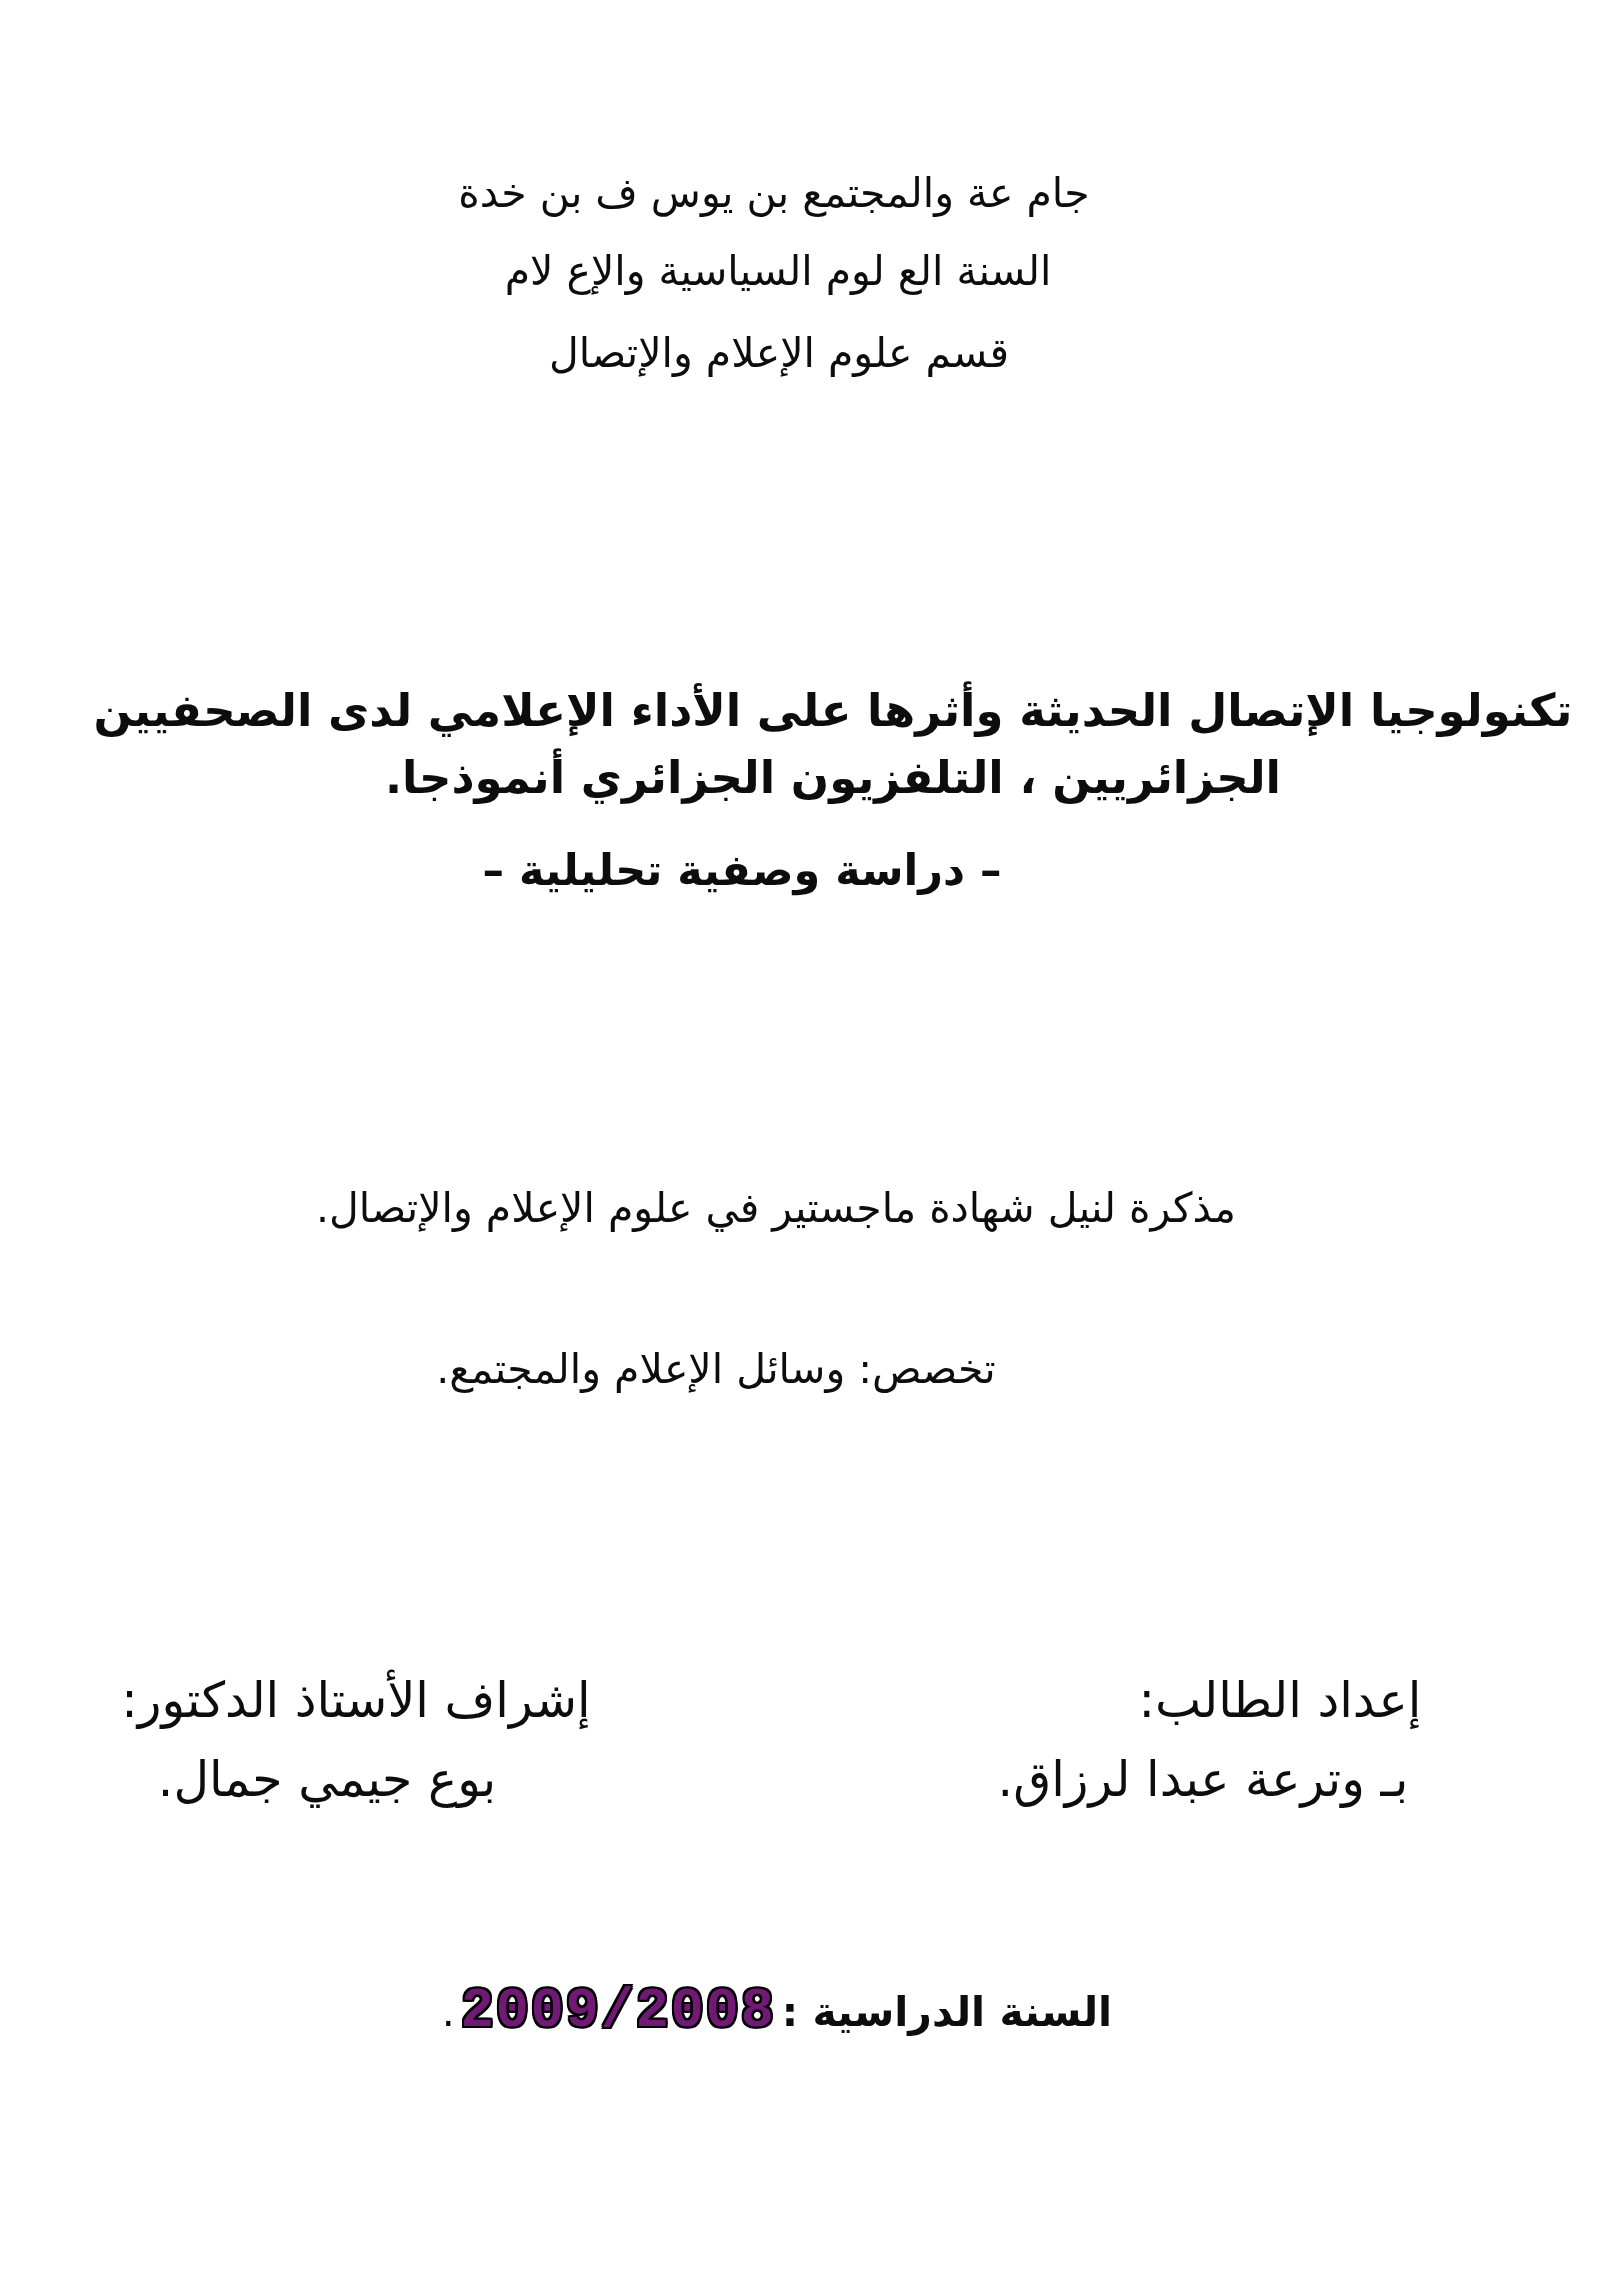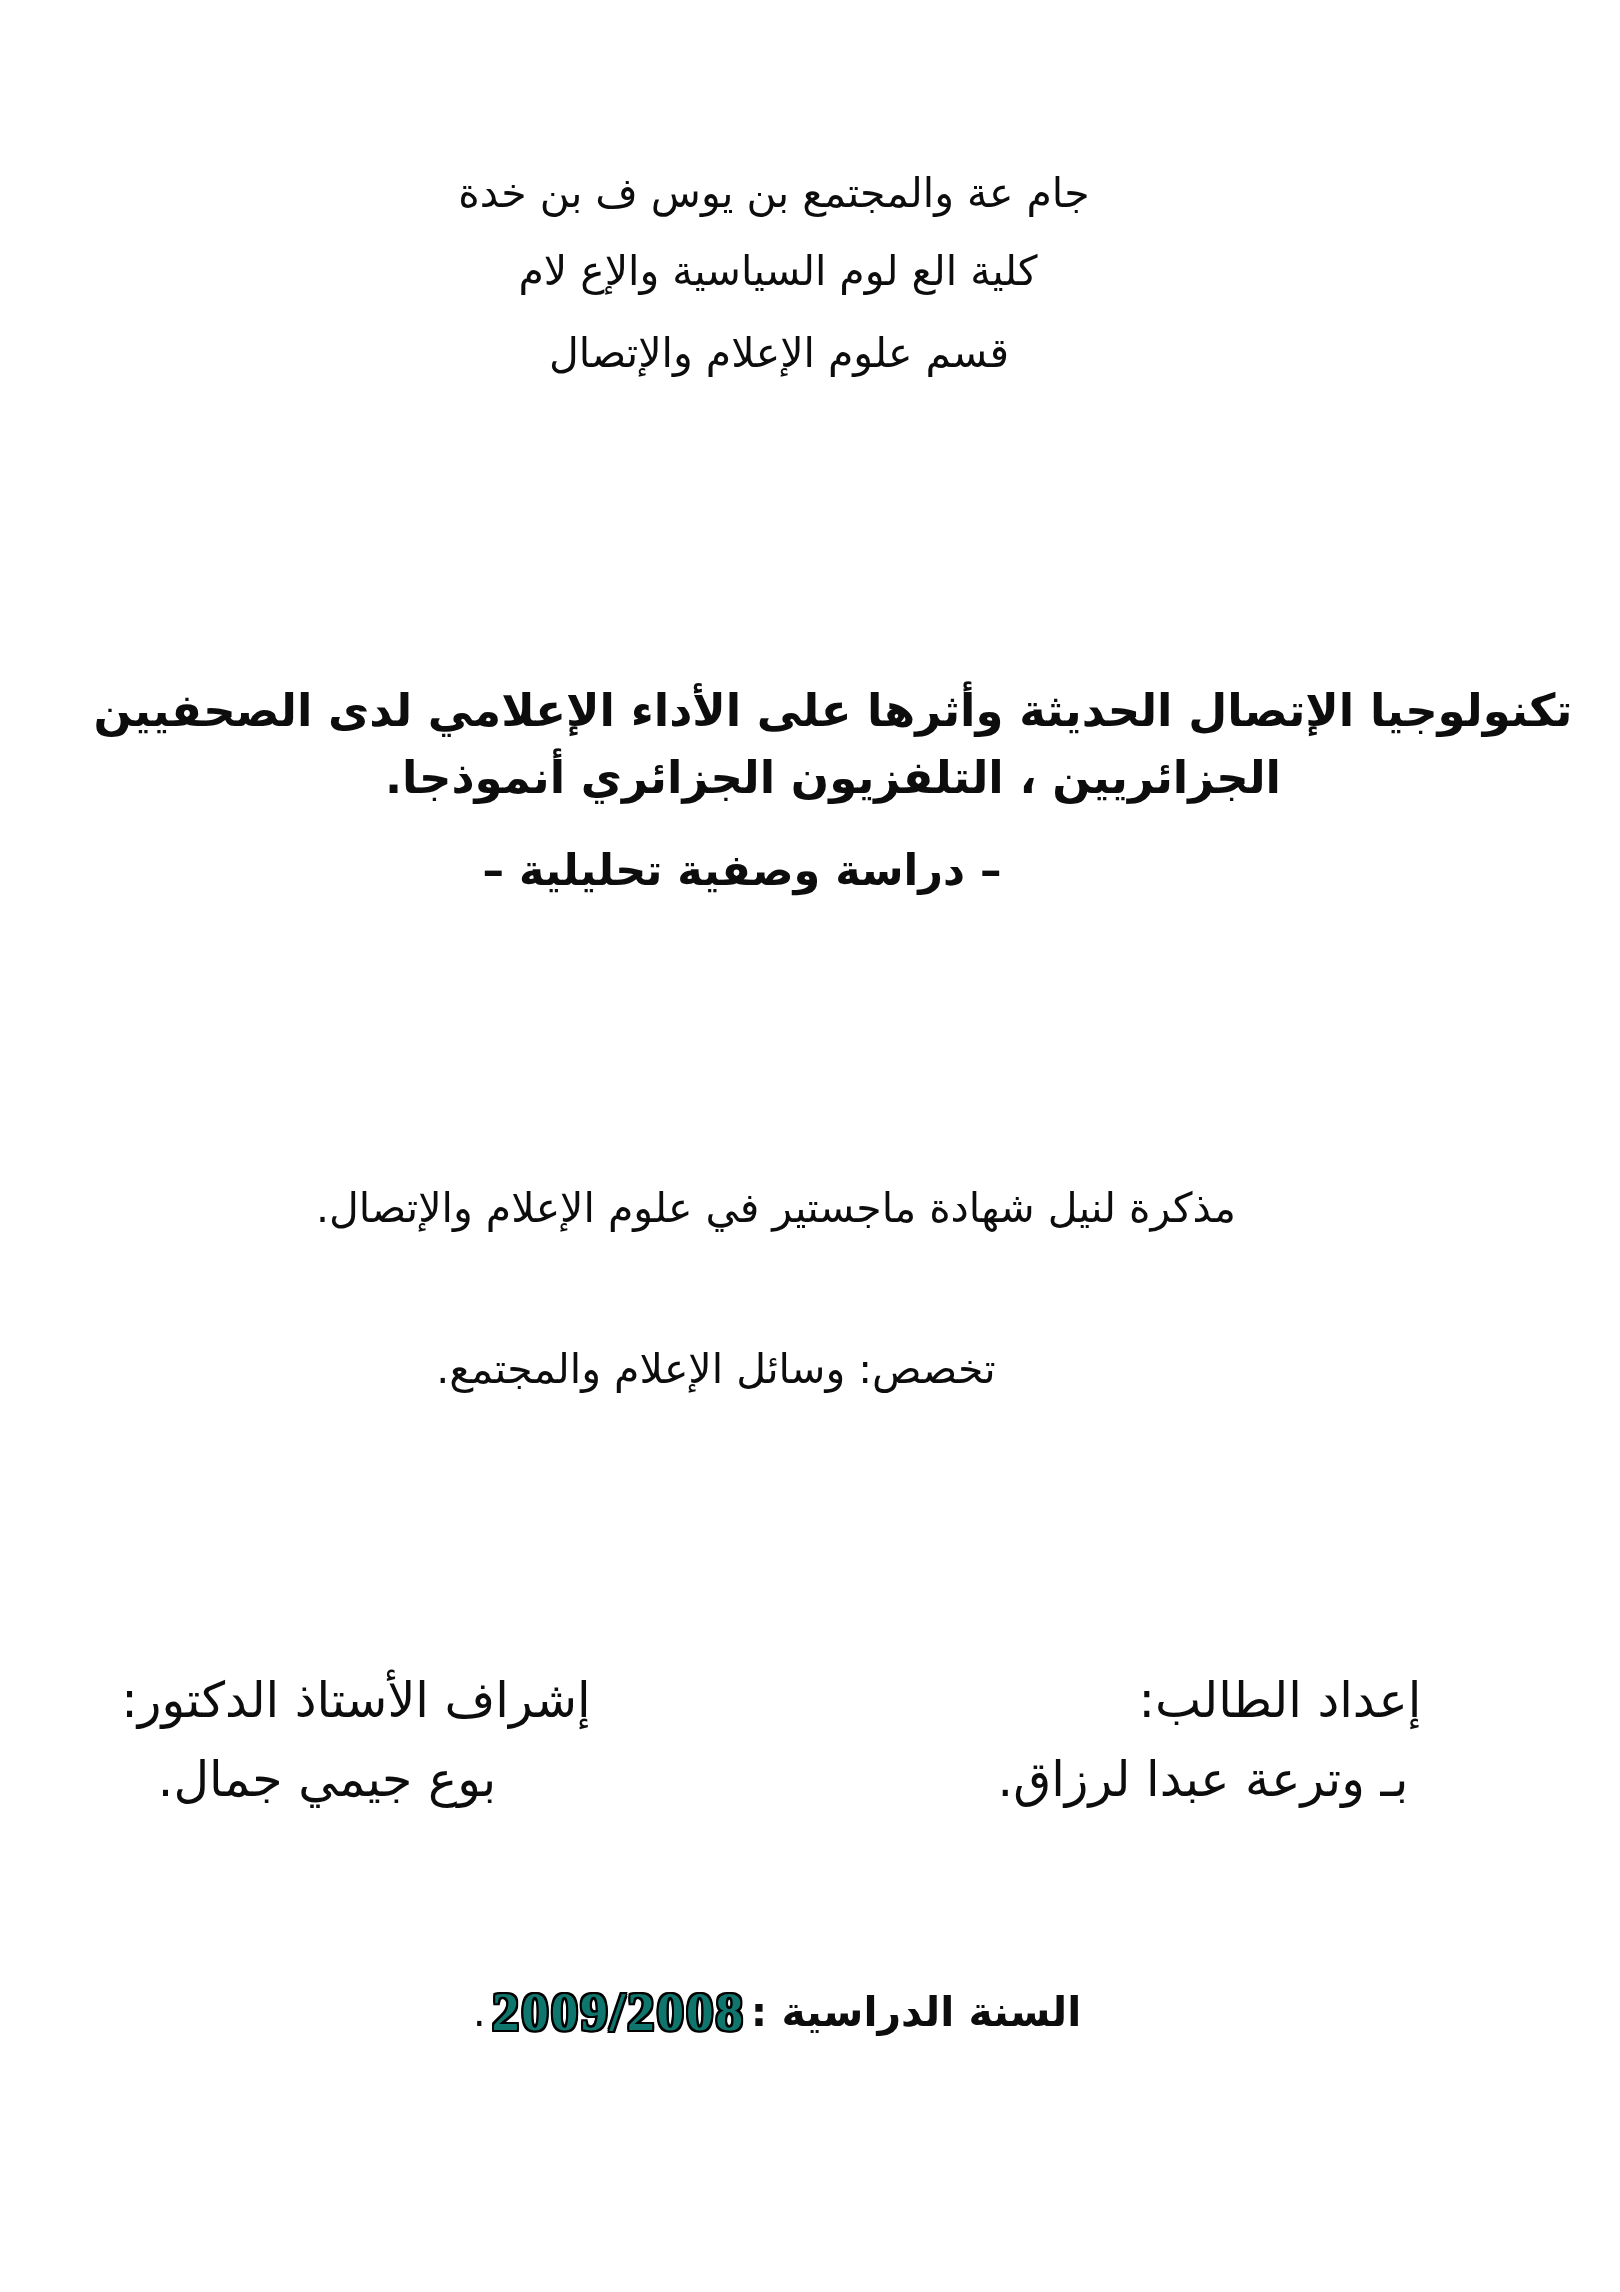--- a/index.html
+++ b/index.html
@@ -47,46 +47,46 @@
     display: flex;
     align-items: center;
     gap: 5.9px;
     direction: rtl;
   }
   .year-label {
     font-size: 41px;
     font-weight: bold;
   }
   .year-digits {
-    font-family: Liberation Serif, serif;
+    font-family: Liberation Mono, monospace;
     font-size: 55px;
     font-weight: bold;
     line-height: 1;
-    color: #0f766e;
+    color: #701a75;
     direction: ltr;
     unicode-bidi: bidi-override;
     letter-spacing: 2px;
     text-shadow:
       -2px -2px 0 #000, 2px -2px 0 #000,
       -2px  2px 0 #000, 2px  2px 0 #000,
       -2px  0   0 #000, 2px  0   0 #000,
        0   -2px 0 #000, 0    2px 0 #000;
   }
   .year-period {
     font-size: 41px;
   }
 </style>
 </head>
 <body>
 
 <div class="page">
 
   <div class="abs header-line" style="left:774px; top:169px;">جام عة والمجتمع بن يوس ف بن خدة</div>
 
-  <div class="abs header-line" style="left:778px; top:247px;">كلية الع لوم السياسية والإع لام</div>
+  <div class="abs header-line" style="left:778px; top:247px;">السنة الع لوم السياسية والإع لام</div>
 
   <div class="abs header-line" style="left:779px; top:329px;">قسم علوم الإعلام والإتصال</div>
 
   <div class="abs title-line" style="left:833px; top:659px;margin-top:25px;">تكنولوجيا الإتصال الحديثة وأثرها على الأداء الإعلامي لدى الصحفيين</div>
 
   <div class="abs title-line" style="left:833px; top:751px;">الجزائريين ، التلفزيون الجزائري أنموذجا.</div>
 
   <div class="abs subtitle-line" style="left:742px; top:845px;">– دراسة وصفية تحليلية –</div>
 
   <div class="abs body-line" style="left:776px; top:1184px;">مذكرة لنيل شهادة ماجستير في علوم الإعلام والإتصال.</div>

